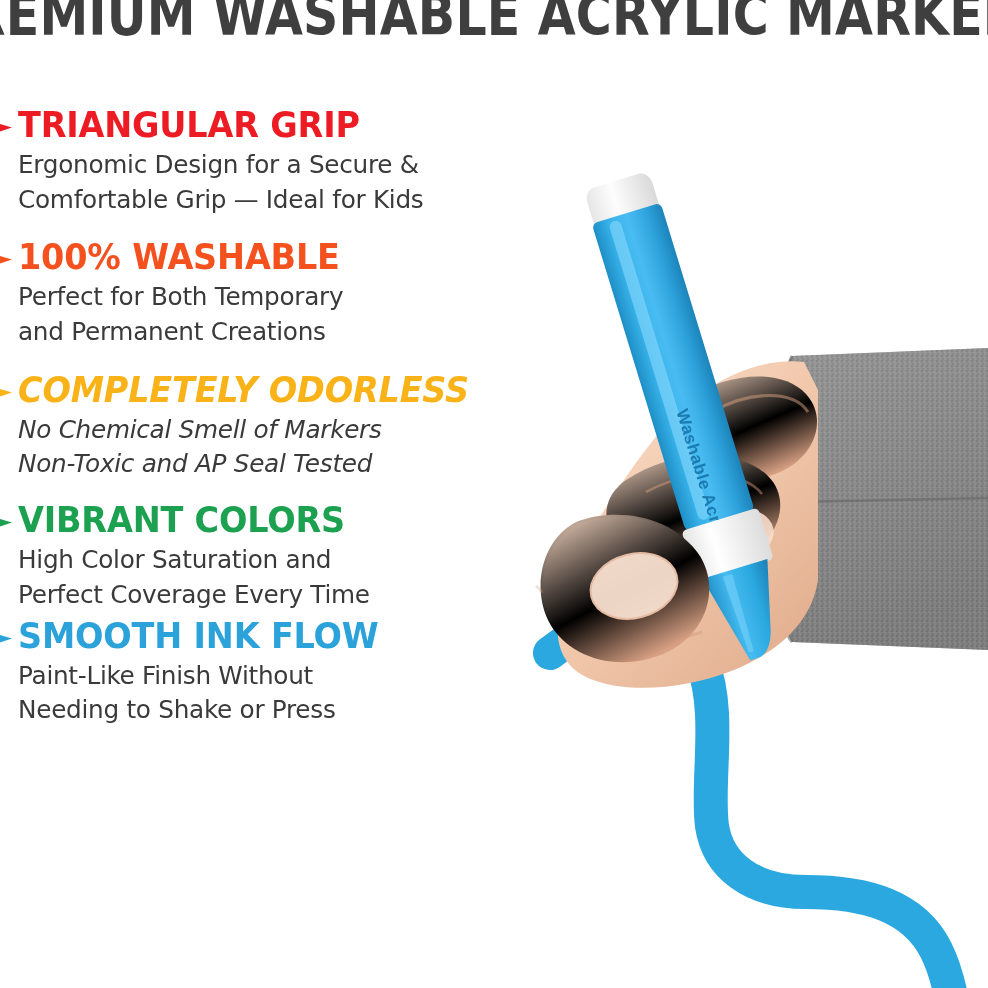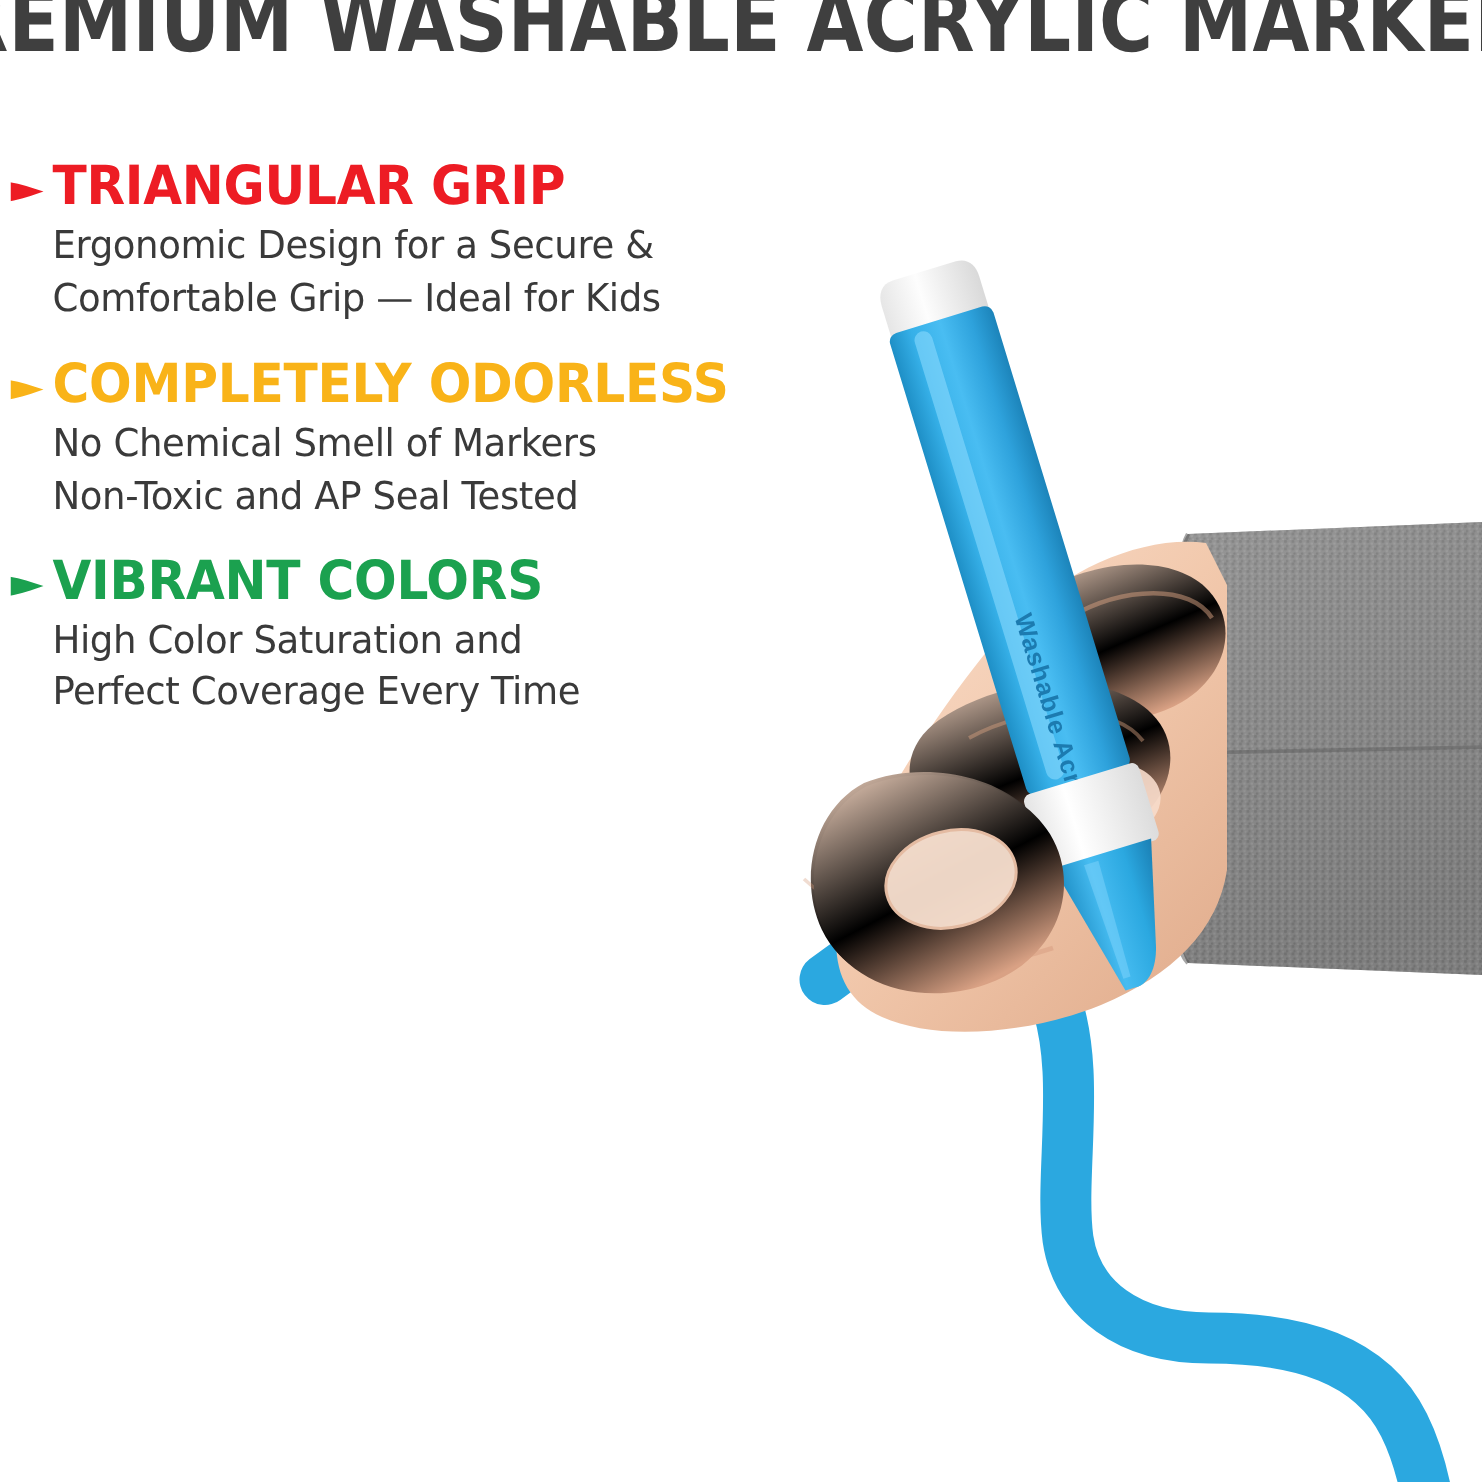--- a/index.html
+++ b/index.html
@@ -36,21 +36,21 @@
     font-weight: 700;
     font-size: 57px;
     letter-spacing: 0.2px;
     color: #3f3f3f;
     line-height: 1.0;
   }
 
   
   #features {
     position: absolute;
-    left: 17px;
+    left: 0;
     top: 104px;
     width: 620px;
   }
   .feature {
     position: relative;
     padding-left: 18px;
     margin-bottom: 3px;
   }
   .bullet-wrap {
     position: absolute;
@@ -83,21 +83,21 @@
     letter-spacing: -0.3px;
     transform: scaleX(0.97);
     transform-origin: left center;
     white-space: nowrap;
   }
   .feature-desc span { display: block; }
 
   
   .feature.f0 { margin-bottom: 20px; }
   .feature.f1 { margin-bottom: 20px; }
-  .feature.f2 { margin-bottom: 18px; }
+  .feature.f2 { margin-bottom: 18px; font-style: italic; }
   .feature.f3 { }
   .feature.f4 { margin-bottom: 19px; }
   .feature.f5 { margin-bottom: 0; }
 
   
   #photo {
     position: absolute;
     left: 506px;
     top: 150px;
     width: 482px;
@@ -123,20 +123,32 @@
             <path d="M-6 3 C 2 3, 12 6.5, 22 9.6 C 12 13, 2 16.6, -6 16.6 Z" fill="#ed1c24"></path>
           </svg>
       </span>
       <p class="feature-heading" style="color:#ed1c24">TRIANGULAR GRIP</p>
       <p class="feature-desc">
         <span>Ergonomic Design for a Secure &amp;</span>
         <span>Comfortable Grip — Ideal for Kids</span>
       </p>
     </div>
 
+    <div class="feature f1">
+      <span class="bullet-wrap">
+        <svg width="26" height="20" viewBox="0 0 26 20">
+            <path d="M-6 3 C 2 3, 12 6.5, 22 9.6 C 12 13, 2 16.6, -6 16.6 Z" fill="#f4511e"></path>
+          </svg>
+      </span>
+      <p class="feature-heading" style="color:#f4511e">100% WASHABLE</p>
+      <p class="feature-desc">
+        <span>Perfect for Both Temporary</span>
+        <span>and Permanent Creations</span>
+      </p>
+    </div>
 
     <div class="feature f2">
       <span class="bullet-wrap">
         <svg width="26" height="20" viewBox="0 0 26 20">
             <path d="M-6 3 C 2 3, 12 6.5, 22 9.6 C 12 13, 2 16.6, -6 16.6 Z" fill="#f9b318"></path>
           </svg>
       </span>
       <p class="feature-heading" style="color:#f9b318">COMPLETELY ODORLESS</p>
       <p class="feature-desc">
         <span>No Chemical Smell of Markers</span>
@@ -150,20 +162,32 @@
             <path d="M-6 3 C 2 3, 12 6.5, 22 9.6 C 12 13, 2 16.6, -6 16.6 Z" fill="#1ba14f"></path>
           </svg>
       </span>
       <p class="feature-heading" style="color:#1ba14f">VIBRANT COLORS</p>
       <p class="feature-desc">
         <span>High Color Saturation and</span>
         <span>Perfect Coverage Every Time</span>
       </p>
     </div>
 
+    <div class="feature f4">
+      <span class="bullet-wrap">
+        <svg width="26" height="20" viewBox="0 0 26 20">
+            <path d="M-6 3 C 2 3, 12 6.5, 22 9.6 C 12 13, 2 16.6, -6 16.6 Z" fill="#2ba3da"></path>
+          </svg>
+      </span>
+      <p class="feature-heading" style="color:#2ba3da">SMOOTH INK FLOW</p>
+      <p class="feature-desc">
+        <span>Paint-Like Finish Without</span>
+        <span>Needing to Shake or Press</span>
+      </p>
+    </div>
 
 
   </div>
 
   <div id="photo">
     <svg width="482" height="838" viewBox="0 0 482 838" xmlns="http://www.w3.org/2000/svg">
       <defs>
         <linearGradient id="barrelGrad" x1="0" y1="0" x2="1" y2="0">
           <stop offset="0%" stop-color="#1e8fc6"></stop>
           <stop offset="22%" stop-color="#36b0e8"></stop>

